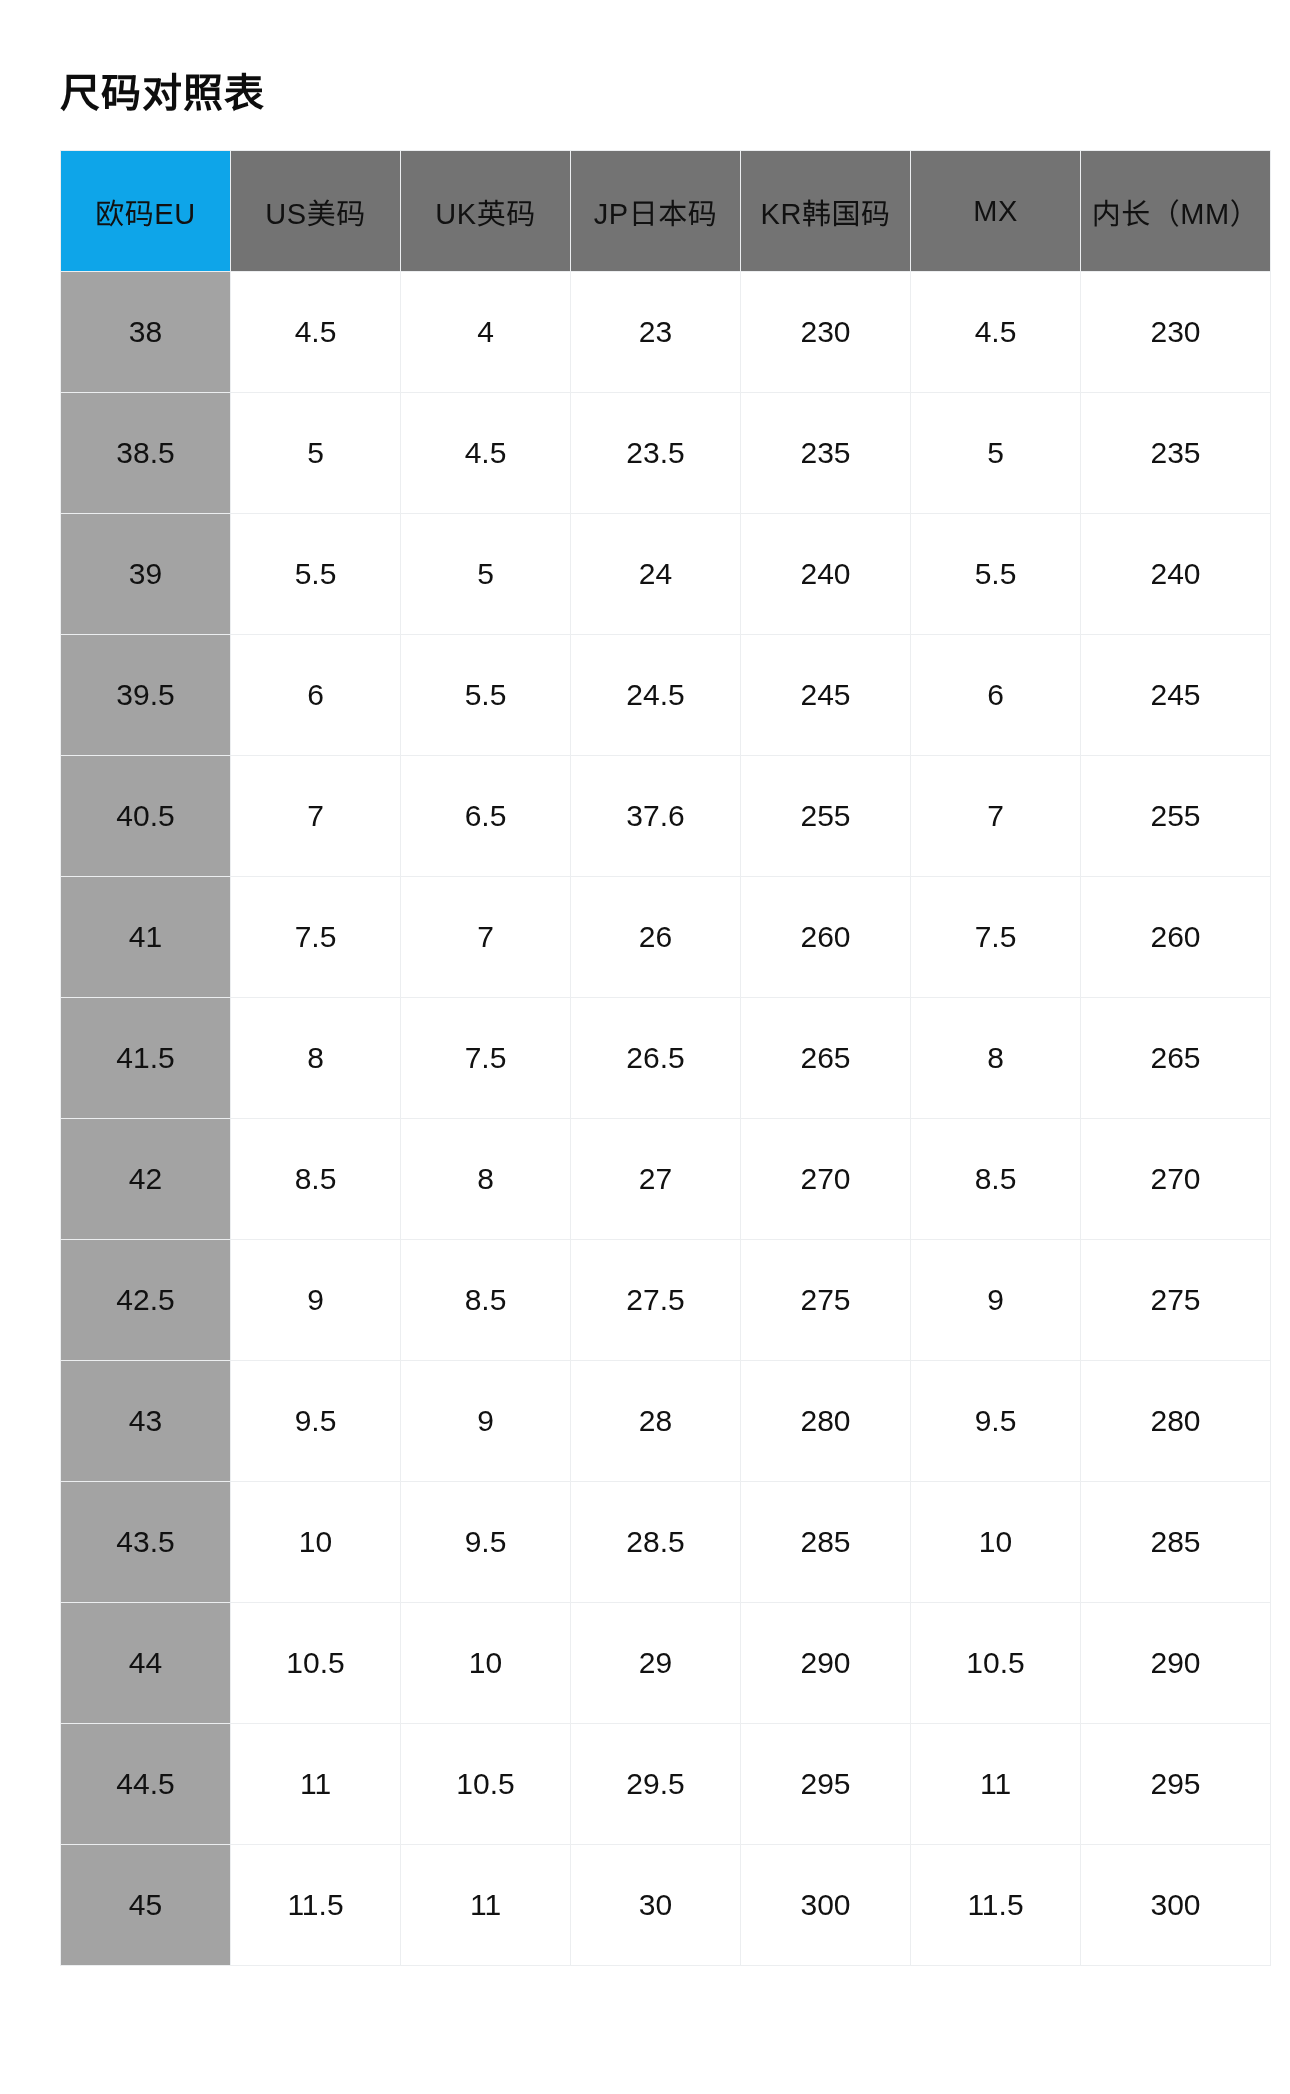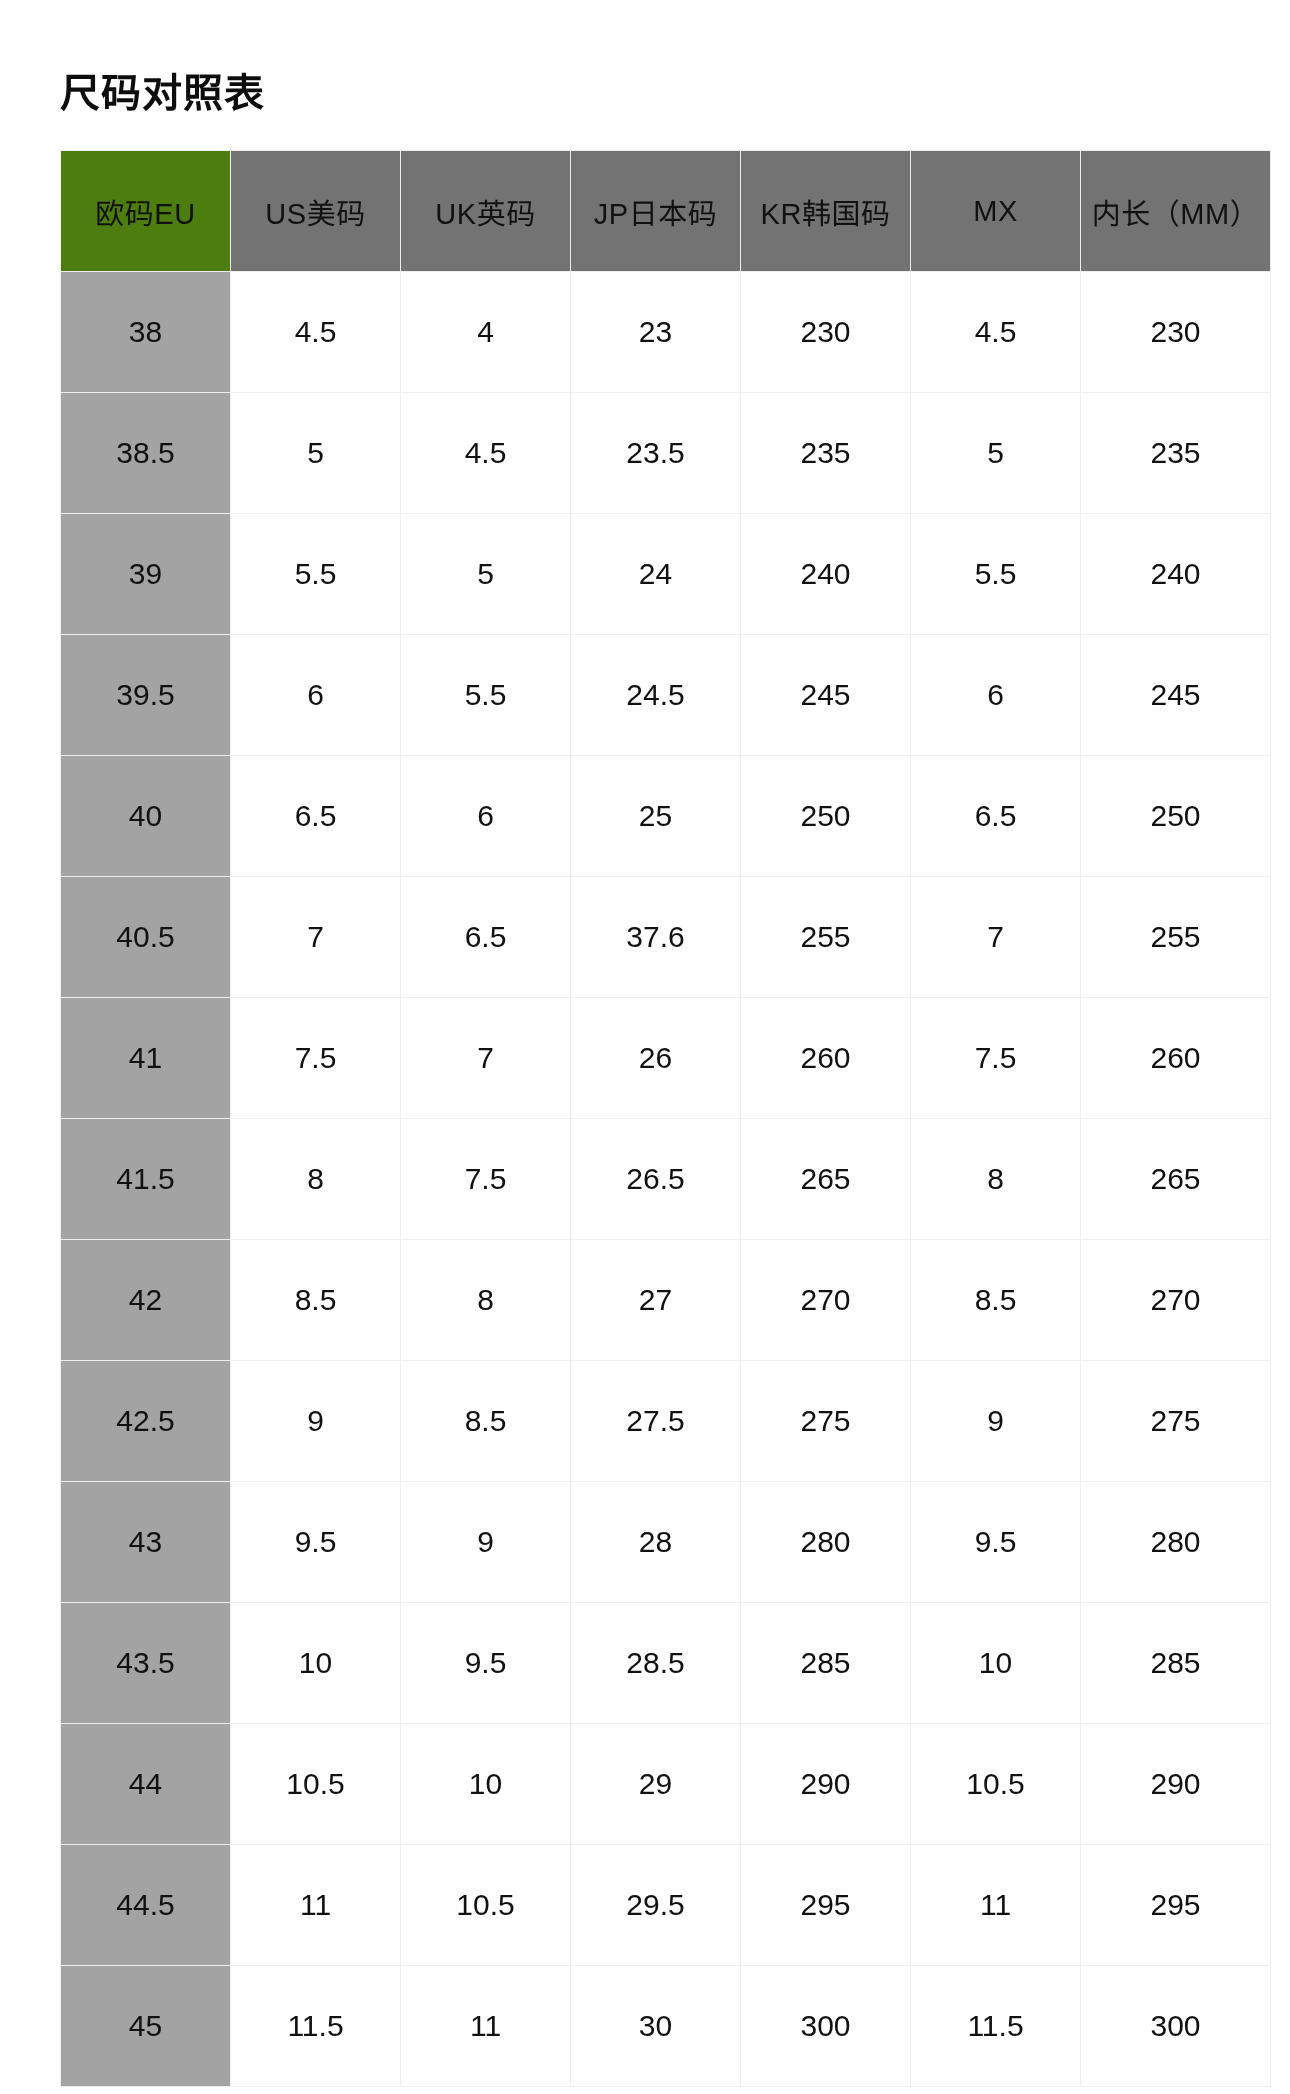--- a/index.html
+++ b/index.html
@@ -88,21 +88,21 @@
     color: #111111;
     background: #ffffff;
   }
   table.size-table tbody td:first-child {
     border-left: 1px solid #eceef0;
     background: #a3a3a3;
     font-weight: 500;
   }
 
   table.size-table thead th:first-child {
-    background: #4d7c0f;
+    background: #0ea5e9;
   }
 </style>
 </head>
 <body>
 
 <div class="page">
 
   <h1 class="page-title">尺码对照表</h1>
 
   <div class="table-wrap">
@@ -158,29 +158,20 @@
         <tr>
           <td>39.5</td>
           <td>6</td>
           <td>5.5</td>
           <td>24.5</td>
           <td>245</td>
           <td>6</td>
           <td>245</td>
         </tr>
         <tr>
-          <td>40</td>
-          <td>6.5</td>
-          <td>6</td>
-          <td>25</td>
-          <td>250</td>
-          <td>6.5</td>
-          <td>250</td>
-        </tr>
-        <tr>
           <td>40.5</td>
           <td>7</td>
           <td>6.5</td>
           <td>37.6</td>
           <td>255</td>
           <td>7</td>
           <td>255</td>
         </tr>
         <tr>
           <td>41</td>

